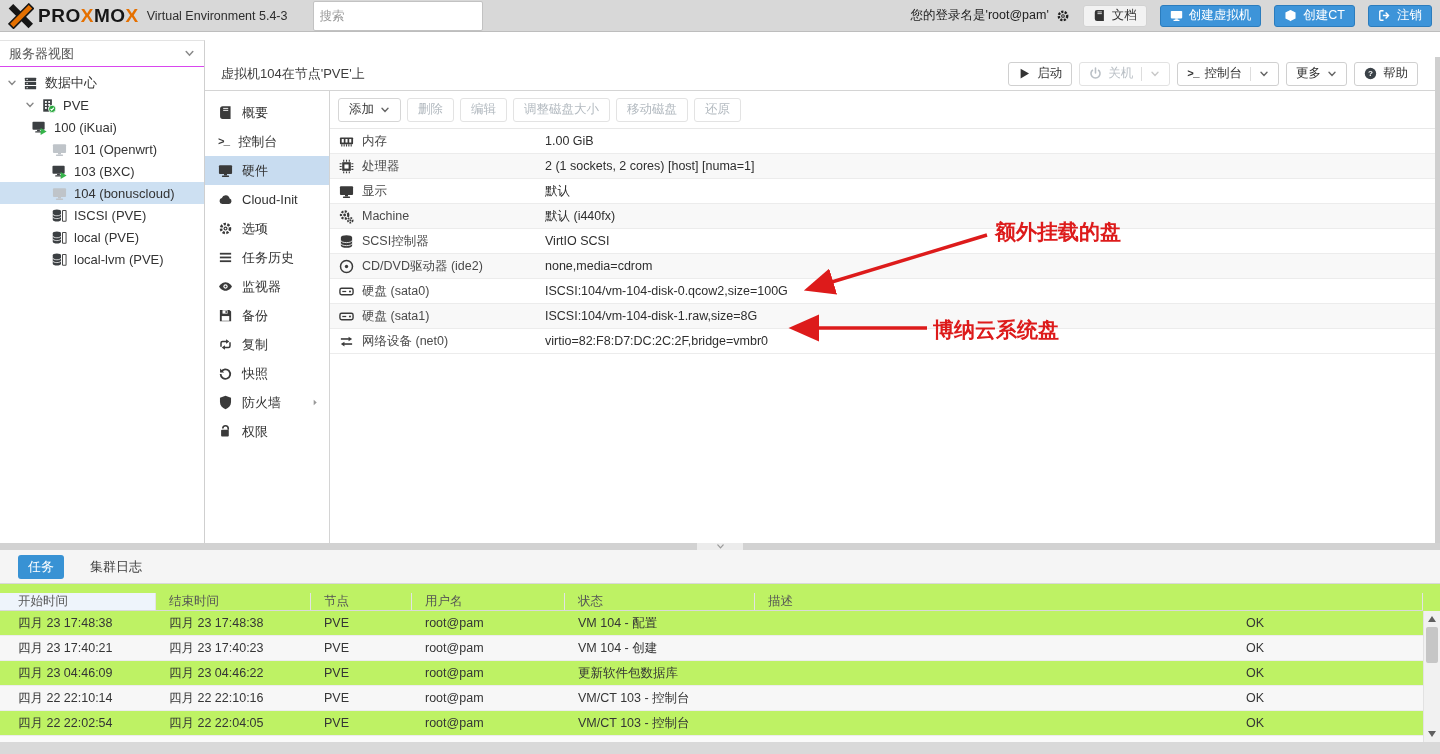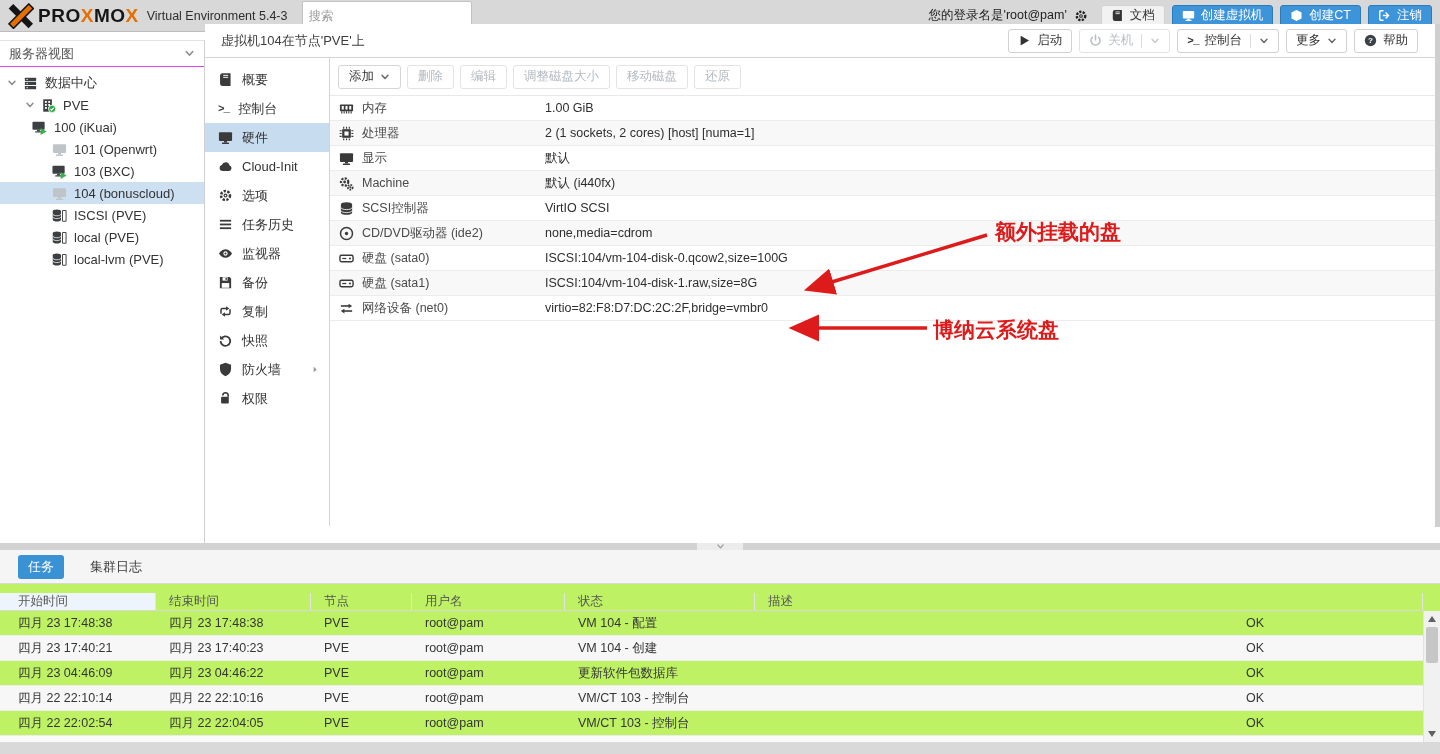--- a/index.html
+++ b/index.html
@@ -8,21 +8,21 @@
   .ico svg{display:block}
   .ico{display:inline-flex;align-items:center;justify-content:center;flex:0 0 auto}
 
   
   #topbar{position:absolute;left:0;top:0;width:1440px;height:32px;background:#d8d8d8;
     border-bottom:1px solid #bdbdbd;display:flex;align-items:center;padding:0 8px;}
   #logo{display:flex;align-items:center;gap:4px}
   #logo .word{font-weight:900;font-size:19px;letter-spacing:.5px;color:#161616;line-height:1}
   #logo .word .ox{color:#e57000}
   #version{font-size:12.5px;color:#2e2e2e;margin-left:8px}
-  #search{margin-left:14px;width:170px;height:30px;border:1px solid #c2c2c2;border-radius:2px;
+  #search{margin-left:25px;width:170px;height:30px;border:1px solid #c2c2c2;border-radius:2px;
     padding:0 6px;font-size:12.5px;color:#333;background:#fff}
   #search::placeholder{color:#9a9a9a}
   #topright{margin-left:auto;display:flex;align-items:center;gap:7px}
   #login{font-size:12.5px;color:#222}
   .hbtn{height:22px;border-radius:3px;font-size:12.5px;display:flex;align-items:center;gap:6px;
     padding:0 9px;cursor:pointer;white-space:nowrap}
   .hbtn.primary{background:#3d94d9;border:1px solid #2b7cbd;color:#fff}
   .hbtn.light{background:#f2f2f2;border:1px solid #d2d2d2;color:#333}
 
   
@@ -32,21 +32,21 @@
     padding:0 9px;color:#555;font-size:13px;cursor:pointer}
   #sideheader .ico{margin-left:auto;color:#8a8a8a}
   #tree{padding-top:5px}
   .titem{height:22px;display:flex;align-items:center;gap:5px;font-size:13px;color:#333;
     cursor:pointer;white-space:nowrap}
   .titem.selected{background:#cde0f2}
   .titem .lbl{padding-left:2px}
   .expander{width:12px;color:#888}
 
   
-  #vmpanel{position:absolute;left:205px;top:24px;width:1235px;height:503px;background:#fff}
+  #vmpanel{position:absolute;left:205px;top:57px;width:1235px;height:503px;background:#fff}
   #vmedge{position:absolute;right:0;top:0;width:5px;height:503px;background:#cfcfcf}
   #titlebar{height:34px;border-bottom:1px solid #d4d4d4;display:flex;align-items:center;
     padding:0 14px 0 16px;font-size:13px;color:#3d3d3d}
   #titleactions{margin-left:auto;display:flex;gap:7px;margin-right:8px}
   .abtn{height:24px;border:1px solid #d0d0d0;border-radius:3px;background:#fff;font-size:12.5px;
     color:#333;display:flex;align-items:center;gap:6px;padding:0 9px;cursor:pointer;white-space:nowrap}
   .abtn.disabled{color:#b9bfc5;border-color:#e2e2e2;cursor:default}
   .abtn .divider{width:1px;height:14px;background:#ddd;margin:0 2px}
   .term{font-family:"Liberation Mono","DejaVu Sans Mono",monospace;font-weight:bold;font-size:11px;letter-spacing:-1px}
   #vmbody{display:flex;height:468px}
@@ -125,21 +125,21 @@
   <input id="search" placeholder="搜索" style="">
   <div id="topright">
     <span id="login">您的登录名是'root@pam'</span>
     <span class="ico" style="color:#1f1f1f">
         <svg viewBox="0 0 16 16" fill="currentColor" width="14" height="14">
           <circle cx="8" cy="8" r="4.8" fill="none" stroke="currentColor" stroke-width="2.7" stroke-dasharray="2.5 1.5"></circle>
           <circle cx="8" cy="8" r="2.1"></circle>
           <circle cx="8" cy="8" r=".9" fill="#fff"></circle>
         </svg>
       </span>
-    <div id="topbuttons" style="display:flex;gap:7px;margin-left:6px">
+    <div id="topbuttons" style="display:flex;gap:13px;margin-left:6px">
         <div class="hbtn light">
           <span class="ico" style="color: rgb(51, 51, 51);">
             <svg viewBox="0 0 16 16" fill="currentColor" width="13" height="13">
               <path d="M5 1.2h8.4v13.6H5A2.8 2.8 0 0 1 2.2 12V4A2.8 2.8 0 0 1 5 1.2z"></path>
               <path d="M5.5 3.6h5.4M5.5 5.7h5.4" stroke="#fff" stroke-width="1" fill="none"></path>
             </svg>
           </span>
           <span>文档</span>
         </div>
         <div class="hbtn primary">

